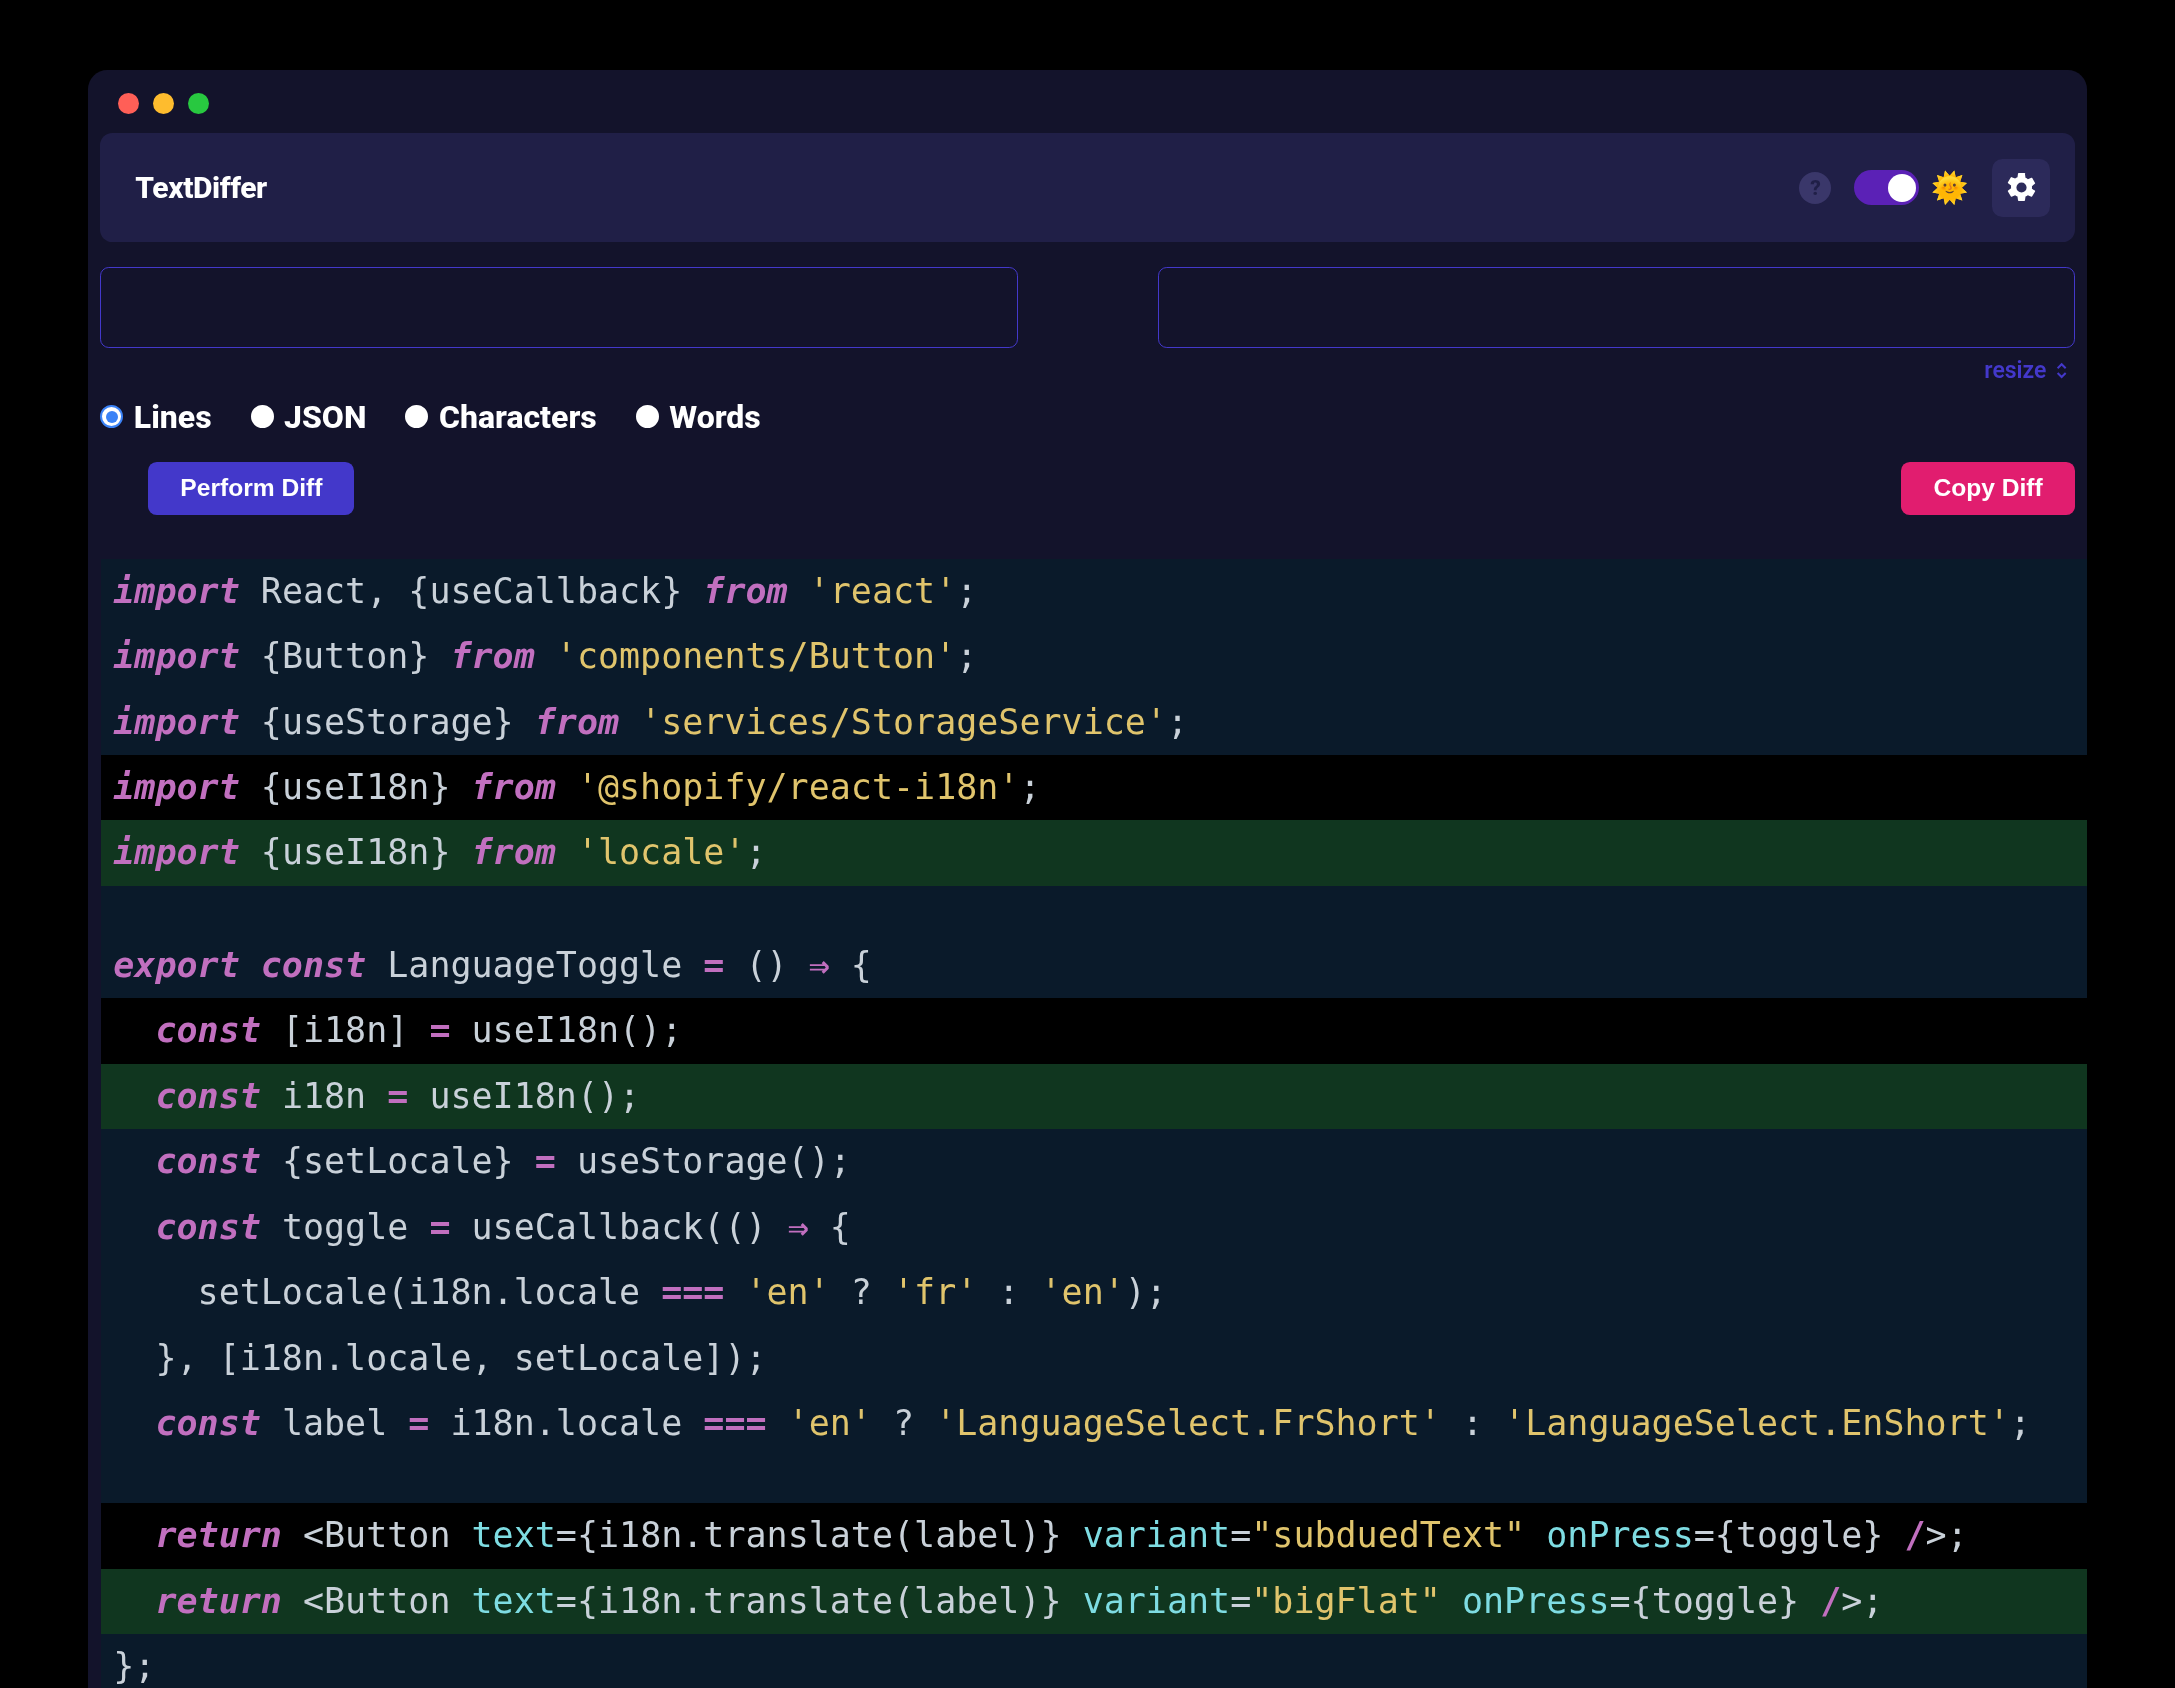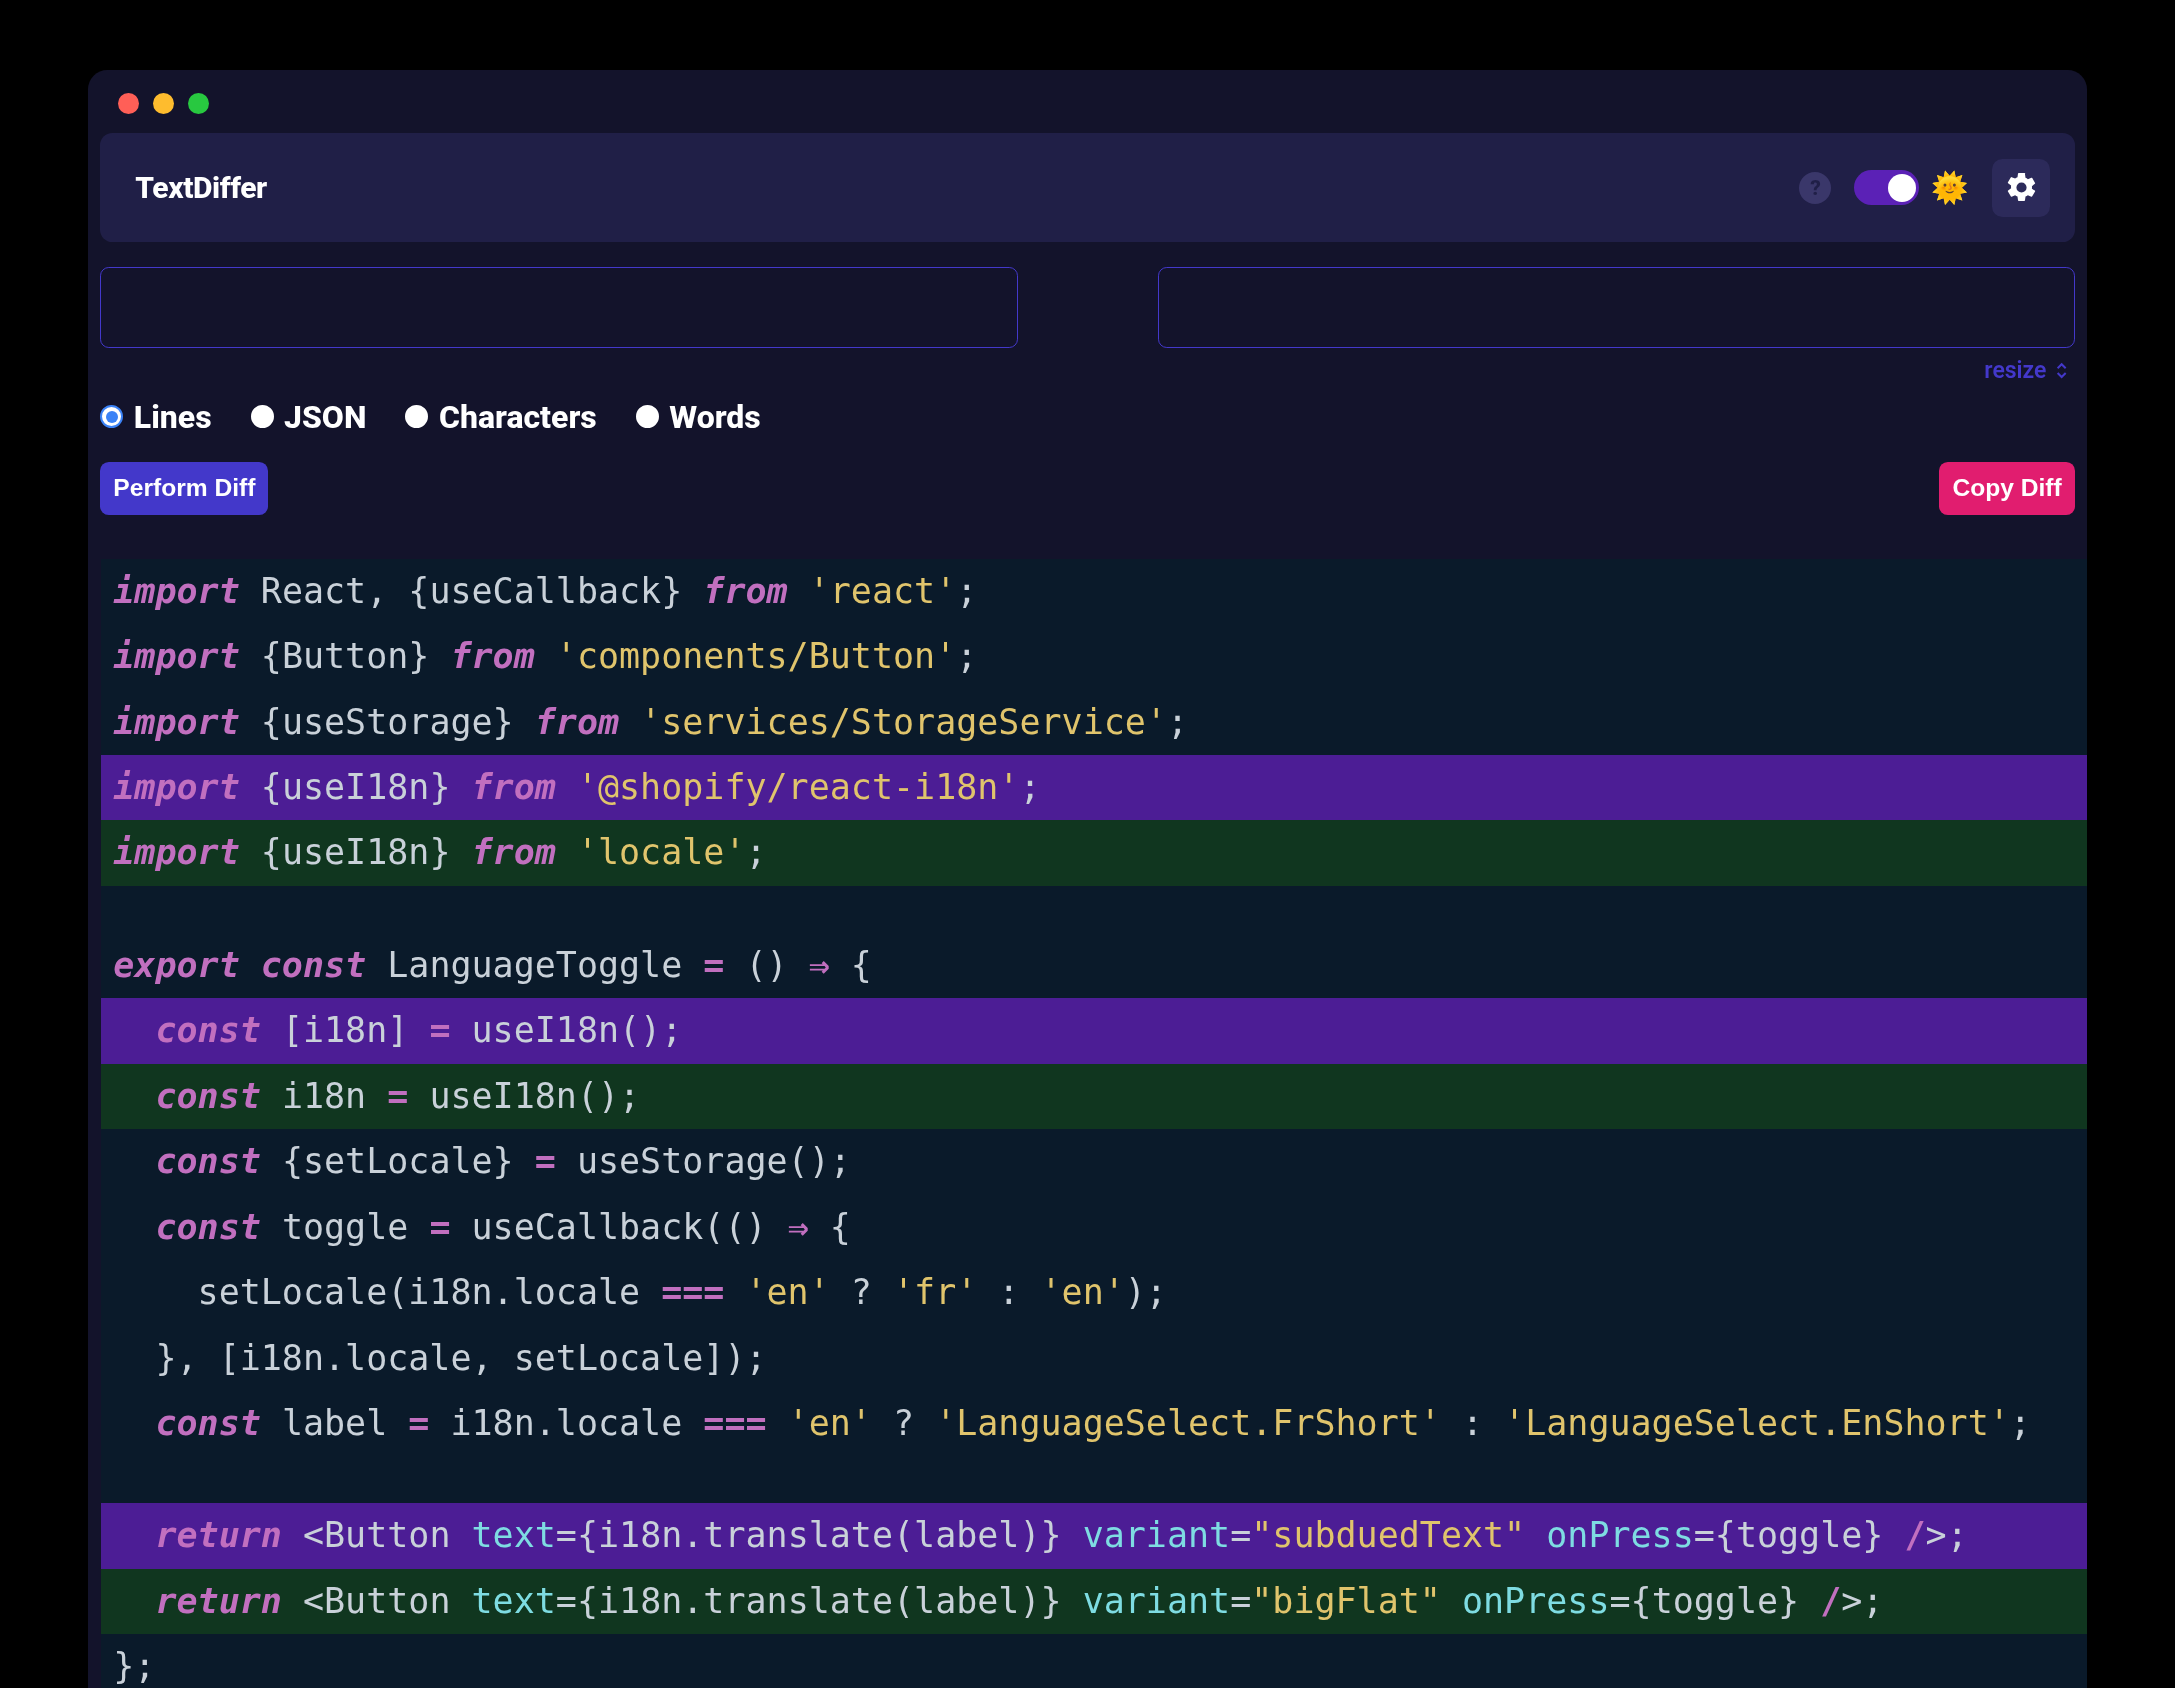--- a/index.html
+++ b/index.html
@@ -133,46 +133,47 @@
     background: #3B82F6;
   }
 
   .actions {
     display: flex;
     justify-content: space-between;
     padding: 26px 12.3px 0 12.3px;
   }
   .btn {
     height: 53px;
-    padding: 0 13px;
+    padding: 0 32px;
     border-radius: 8.8px;
     color: #fff;
     font-size: 24.6px;
     font-weight: 800;
     display: flex;
     align-items: center;
     border: none;
+    margin-left: 48px;
   }
   .btn.primary { background: #4338CA; }
   .btn.pink { background: #E11D6F; }
 
   .diff {
     margin-top: 44px;
     font-family: "SF Mono", ui-monospace, Menlo, Consolas, monospace;
     font-size: 35px;
     line-height: 1.87;
     background: #0A1A2A;
     margin-left: 13px;
   }
   .row {
     padding: 0 12.3px;
     white-space: pre;
   }
   .row.unchanged { background: #0A1A2A; }
-  .row.removed { background: #4c1d95; }
+  .row.removed { background: #000000; }
   .row.added { background: #10361F; }
   .row.empty { height: 47px; }
 
   .k-import { color: #C16FBF; font-style: italic; font-weight: 600; }
   .s { color: #E0C46C; }
   .p { color: #C9D1D9; }
   .attr { color: #7EDCE2; }
   .op { color: #C16FBF; font-weight: 600; }
   .arrow { color: #C16FBF; font-weight: 600; }
 </style>

